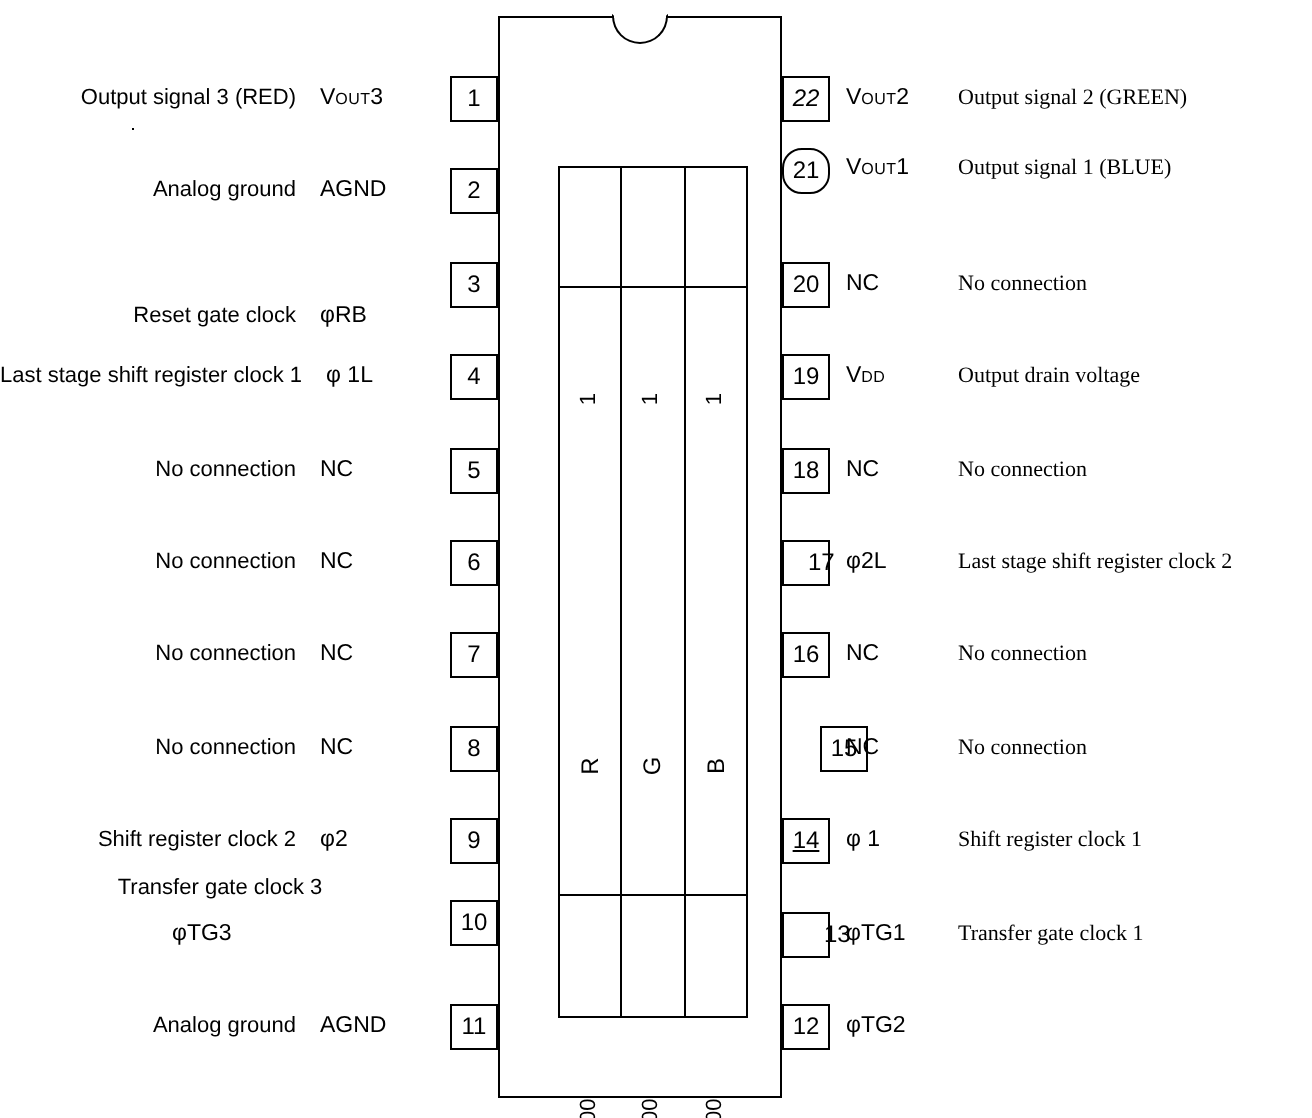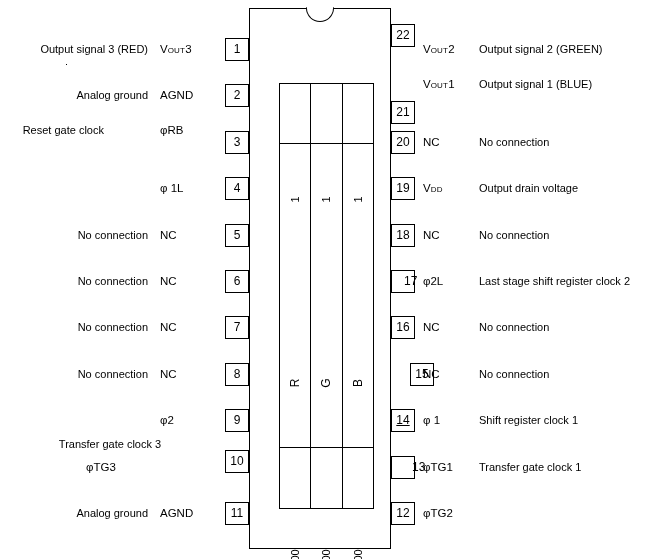--- a/index.html
+++ b/index.html
@@ -131,21 +131,21 @@
     text-align: left;
     display: flex;
     justify-content: flex-start;
     align-items: center;
   }
   .desc { font-size: 11px; }
   .sym  { font-size: 11.5px; }
   .pin-row.left  .sym  { width: 60px; text-align: left; margin-left: 12px; }
   .pin-row.left  .desc { text-align: right; }
   .pin-row.right .sym  { width: 56px; text-align: left; }
-  .pin-row.right .desc { text-align: left; }
+  .pin-row.right .desc { text-align: left; font-family: Liberation Serif, serif; }
 
   .sub {
     font-size: 8px;
     vertical-align: baseline;
     letter-spacing: 0.2px;
   }
   .stray-dot {
     position: absolute;
     left: 66px;
     top: 64px;
@@ -190,26 +190,27 @@
       <div class="pin-row left" style="top: 38px;">
         <span class="desc">Output signal 3 (RED)</span>
         <span class="sym"><span>V<span class="sub">OUT</span>3</span></span>
       </div>
       <div class="pin-box left" style="top: 84.4px;">2</div>
       <div class="pin-row left" style="top: 84.4px;">
         <span class="desc">Analog ground</span>
         <span class="sym"><span>AGND</span></span>
       </div>
       <div class="pin-box left" style="top: 130.8px;">3</div>
-      <div class="pin-row left" style="top: 119px; gap: 44px;">
+      <div class="pin-row left" style="top: 147px;">
         <span class="desc">Reset gate clock</span>
         <span class="sym"><span>φRB</span></span>
       </div>
       <div class="pin-box left" style="top: 177.2px;">4</div>
       <div class="pin-row left" style="top: 177.2px;">
+        <span class="desc">Last stage shift register clock 1</span>
         <span class="sym"><span>φ 1L</span></span>
       </div>
       <div class="pin-box left" style="top: 223.6px;">5</div>
       <div class="pin-row left" style="top: 223.6px;">
         <span class="desc">No connection</span>
         <span class="sym"><span>NC</span></span>
       </div>
       <div class="pin-box left" style="top: 270px;">6</div>
       <div class="pin-row left" style="top: 270px;">
         <span class="desc">No connection</span>
@@ -220,38 +221,39 @@
         <span class="desc">No connection</span>
         <span class="sym"><span>NC</span></span>
       </div>
       <div class="pin-box left" style="top: 362.8px;">8</div>
       <div class="pin-row left" style="top: 362.8px;">
         <span class="desc">No connection</span>
         <span class="sym"><span>NC</span></span>
       </div>
       <div class="pin-box left" style="top: 409.2px;">9</div>
       <div class="pin-row left" style="top: 409.2px;">
+        <span class="desc">Shift register clock 2</span>
         <span class="sym"><span>φ2</span></span>
       </div>
       <div class="pin-box left" style="top: 450px;">10</div>
       <div class="pin-row left" style="top: 455.6px; flex-direction: column;">
         <span class="desc">Transfer gate clock 3</span>
         <span class="sym"><span>φTG3</span></span>
       </div>
       <div class="pin-box left" style="top: 502px;">11</div>
       <div class="pin-row left" style="top: 502px;">
         <span class="desc">Analog ground</span>
         <span class="sym"><span>AGND</span></span>
       </div>
-      <div class="pin-box right" style="top: 24px;">22</div>
+      <div class="pin-box right" style="top: 38px; font-style: italic;">22</div>
       <div class="pin-row right" style="top: 38px;">
         <span class="sym"><span>V<span class="sub">OUT</span>2</span></span>
         <span class="desc">Output signal 2 (GREEN)</span>
       </div>
-      <div class="pin-box right" style="top: 101px;">21</div>
+      <div class="pin-box right" style="top: 74px; border-radius: 10px;">21</div>
       <div class="pin-row right" style="top: 73px;">
         <span class="sym"><span>V<span class="sub">OUT</span>1</span></span>
         <span class="desc">Output signal 1 (BLUE)</span>
       </div>
       <div class="pin-box right" style="top: 130.8px;">20</div>
       <div class="pin-row right" style="top: 130.8px;">
         <span class="sym"><span>NC</span></span>
         <span class="desc">No connection</span>
       </div>
       <div class="pin-box right" style="top: 177.2px; text-align: center;">19</div>

